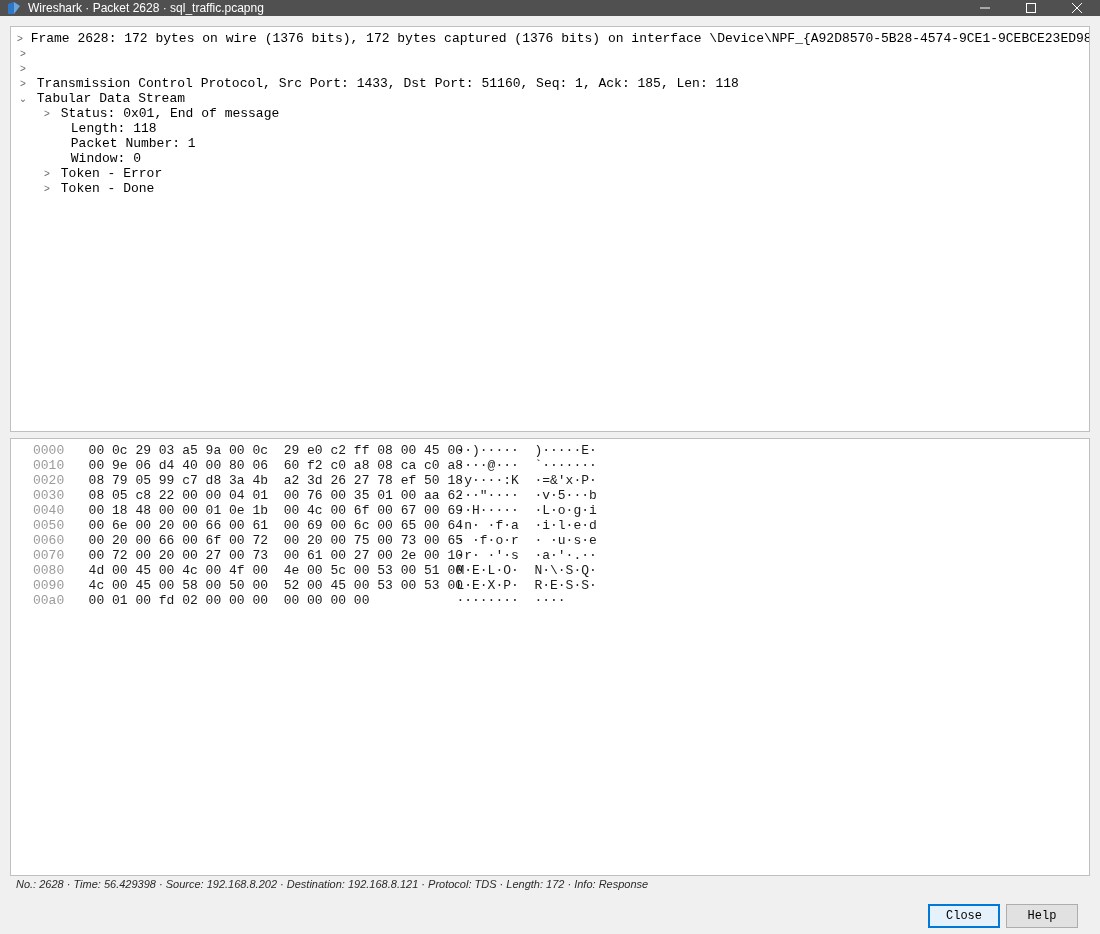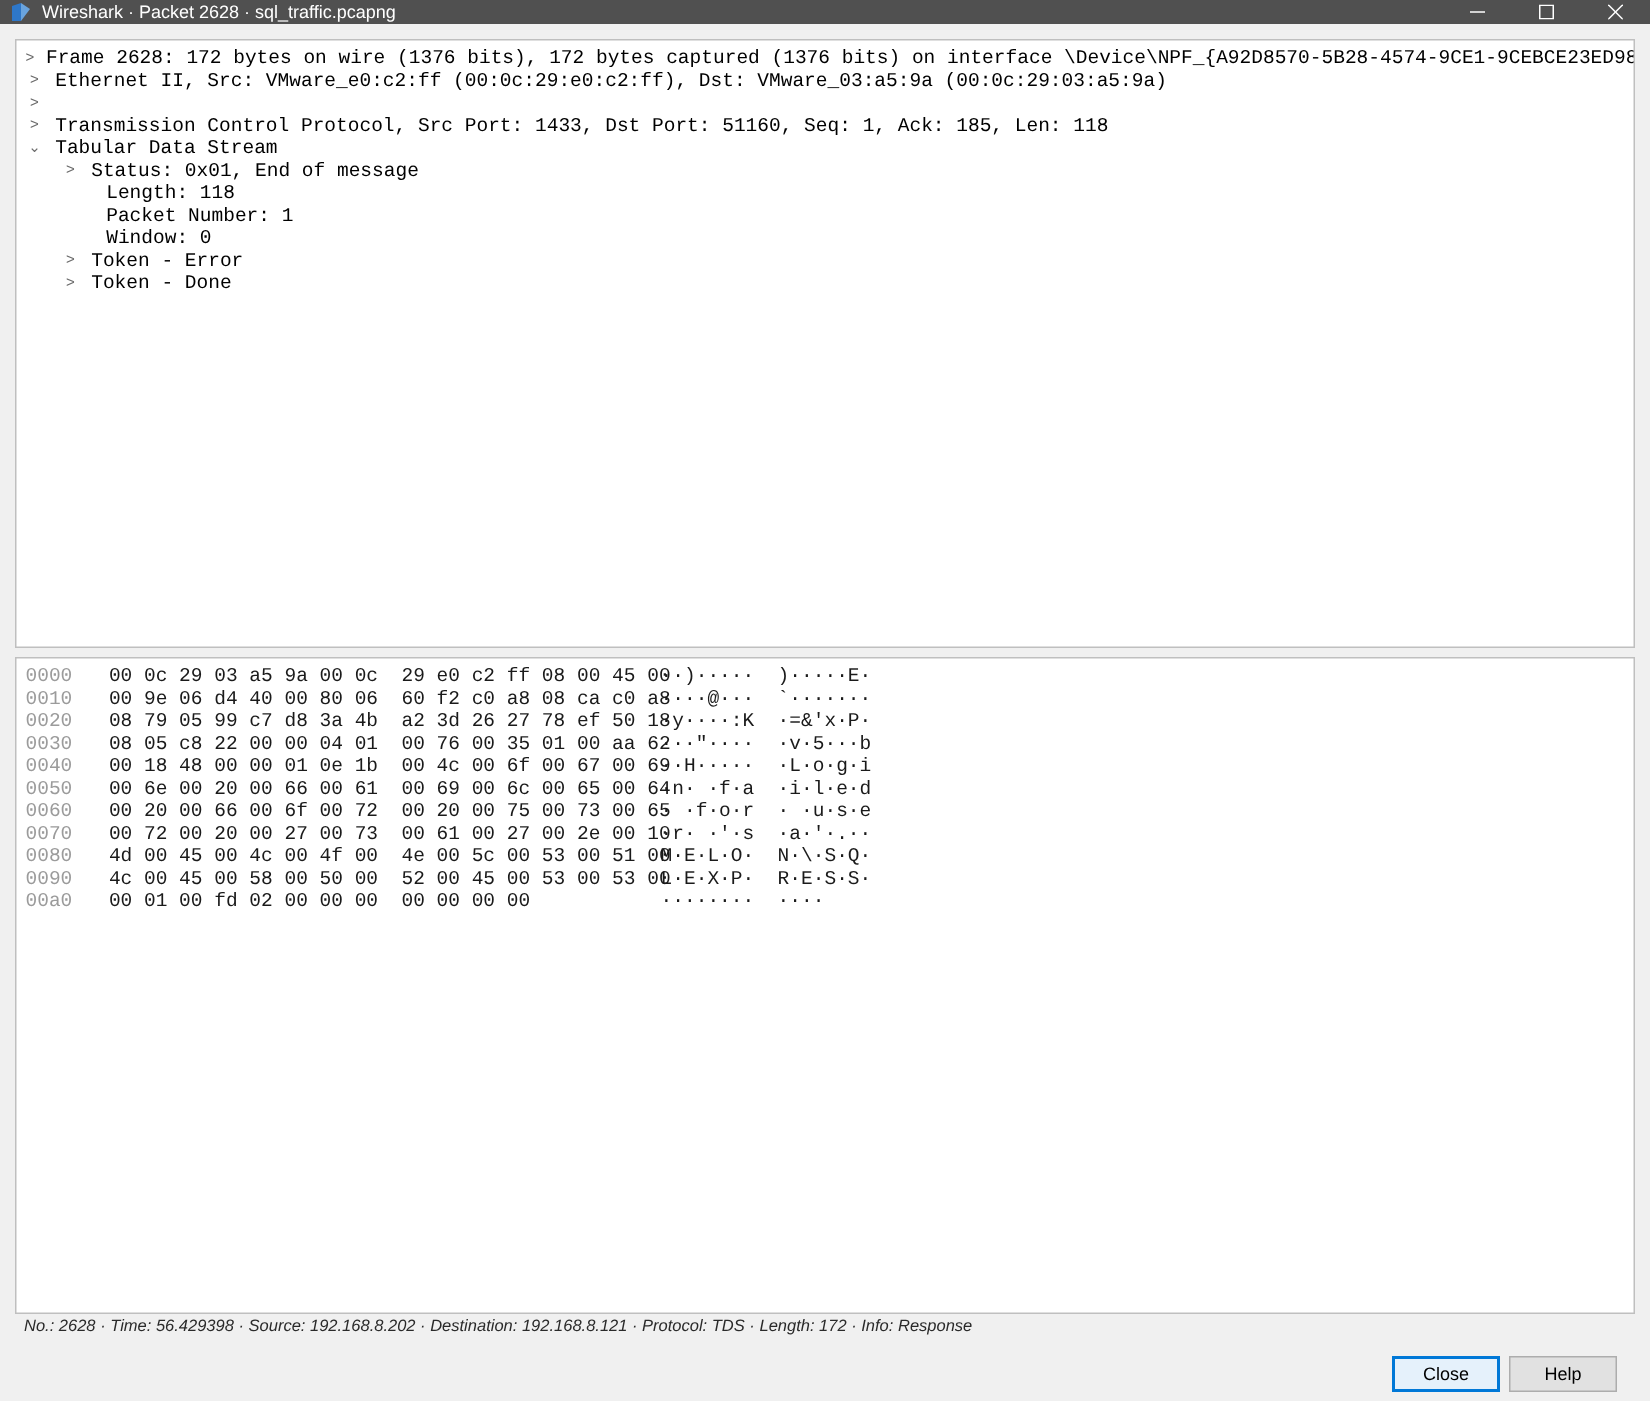--- a/index.html
+++ b/index.html
@@ -66,21 +66,21 @@
   .tree-row { white-space: pre; display: flex; align-items: center; height: 15px; }
   .exp {
     width: 12px; display: inline-block; text-align: center;
     color: #6b6b6b; font-family: "Segoe UI", sans-serif; font-size: 10px;
     user-select: none;
   }
   .indent0 { padding-left: 0px; }
   .indent1 { padding-left: 24px; }
   .indent2 { padding-left: 34px; }
 
-  .hex-row { display: flex; }
+  .hex-row { display: flex; margin-left: 16px; }
   .off { color: #9b9b9b; width: 40px; }
   .hh { width: 360px; color: #1a1a1a; }
   .asc { color: #1a1a1a; }
 
   .statusbar {
     height: 18px;
     padding: 2px 6px 0 6px;
     font-style: italic;
     font-size: 11px;
     color: #2a2a2a;
@@ -92,21 +92,21 @@
     justify-content: flex-end;
     align-items: center;
     padding-right: 12px;
     gap: 6px;
   }
   .btn {
     min-width: 72px;
     height: 24px;
     border: 1px solid #adadad;
     background: #e1e1e1;
-    font-family: Liberation Sans, sans-serif;
+    font-family: Liberation Mono, monospace;
     font-size: 12px;
     padding: 0 14px;
     cursor: pointer;
   }
   .btn.default {
     border: 2px solid #0078d7;
     background: #e5f1fb;
   }
 </style>
 </head>
@@ -137,21 +137,21 @@
           <line x1="10" y1="0" x2="0" y2="10" stroke="#fff" stroke-width="1"></line>
         </svg>
     </div>
   </div>
 </div>
 
 <div class="client">
 
   <div class="panel tree-panel" id="tree">
       <div class="tree-row indent0"><span class="exp">&gt;</span><span> Frame 2628: 172 bytes on wire (1376 bits), 172 bytes captured (1376 bits) on interface \Device\NPF_{A92D8570-5B28-4574-9CE1-9CEBCE23ED98}, id 0</span></div>
-      <div class="tree-row indent0"><span class="exp">&gt;</span><span> Ethernet II, Src: VMware_e0:c2:ff (00:0c:29:e0:c2:ff), Dst: VMware_03:a5:9a (00:0c:29:03:a5:9a)</span></div>
+      <div class="tree-row indent0"><span class="exp">&gt;</span></div>
       <div class="tree-row indent0"><span class="exp">&gt;</span></div>
       <div class="tree-row indent0"><span class="exp">&gt;</span><span> Transmission Control Protocol, Src Port: 1433, Dst Port: 51160, Seq: 1, Ack: 185, Len: 118</span></div>
       <div class="tree-row indent0"><span class="exp">⌄</span><span> Tabular Data Stream</span></div>
       <div class="tree-row indent1"><span class="exp">&gt;</span><span> Status: 0x01, End of message</span></div>
       <div class="tree-row indent2"><span class="exp"></span><span> Length: 118</span></div>
       <div class="tree-row indent2"><span class="exp"></span><span> Packet Number: 1</span></div>
       <div class="tree-row indent2"><span class="exp"></span><span> Window: 0</span></div>
       <div class="tree-row indent1"><span class="exp">&gt;</span><span> Token - Error</span></div>
       <div class="tree-row indent1"><span class="exp">&gt;</span><span> Token - Done</span></div>
     </div>

